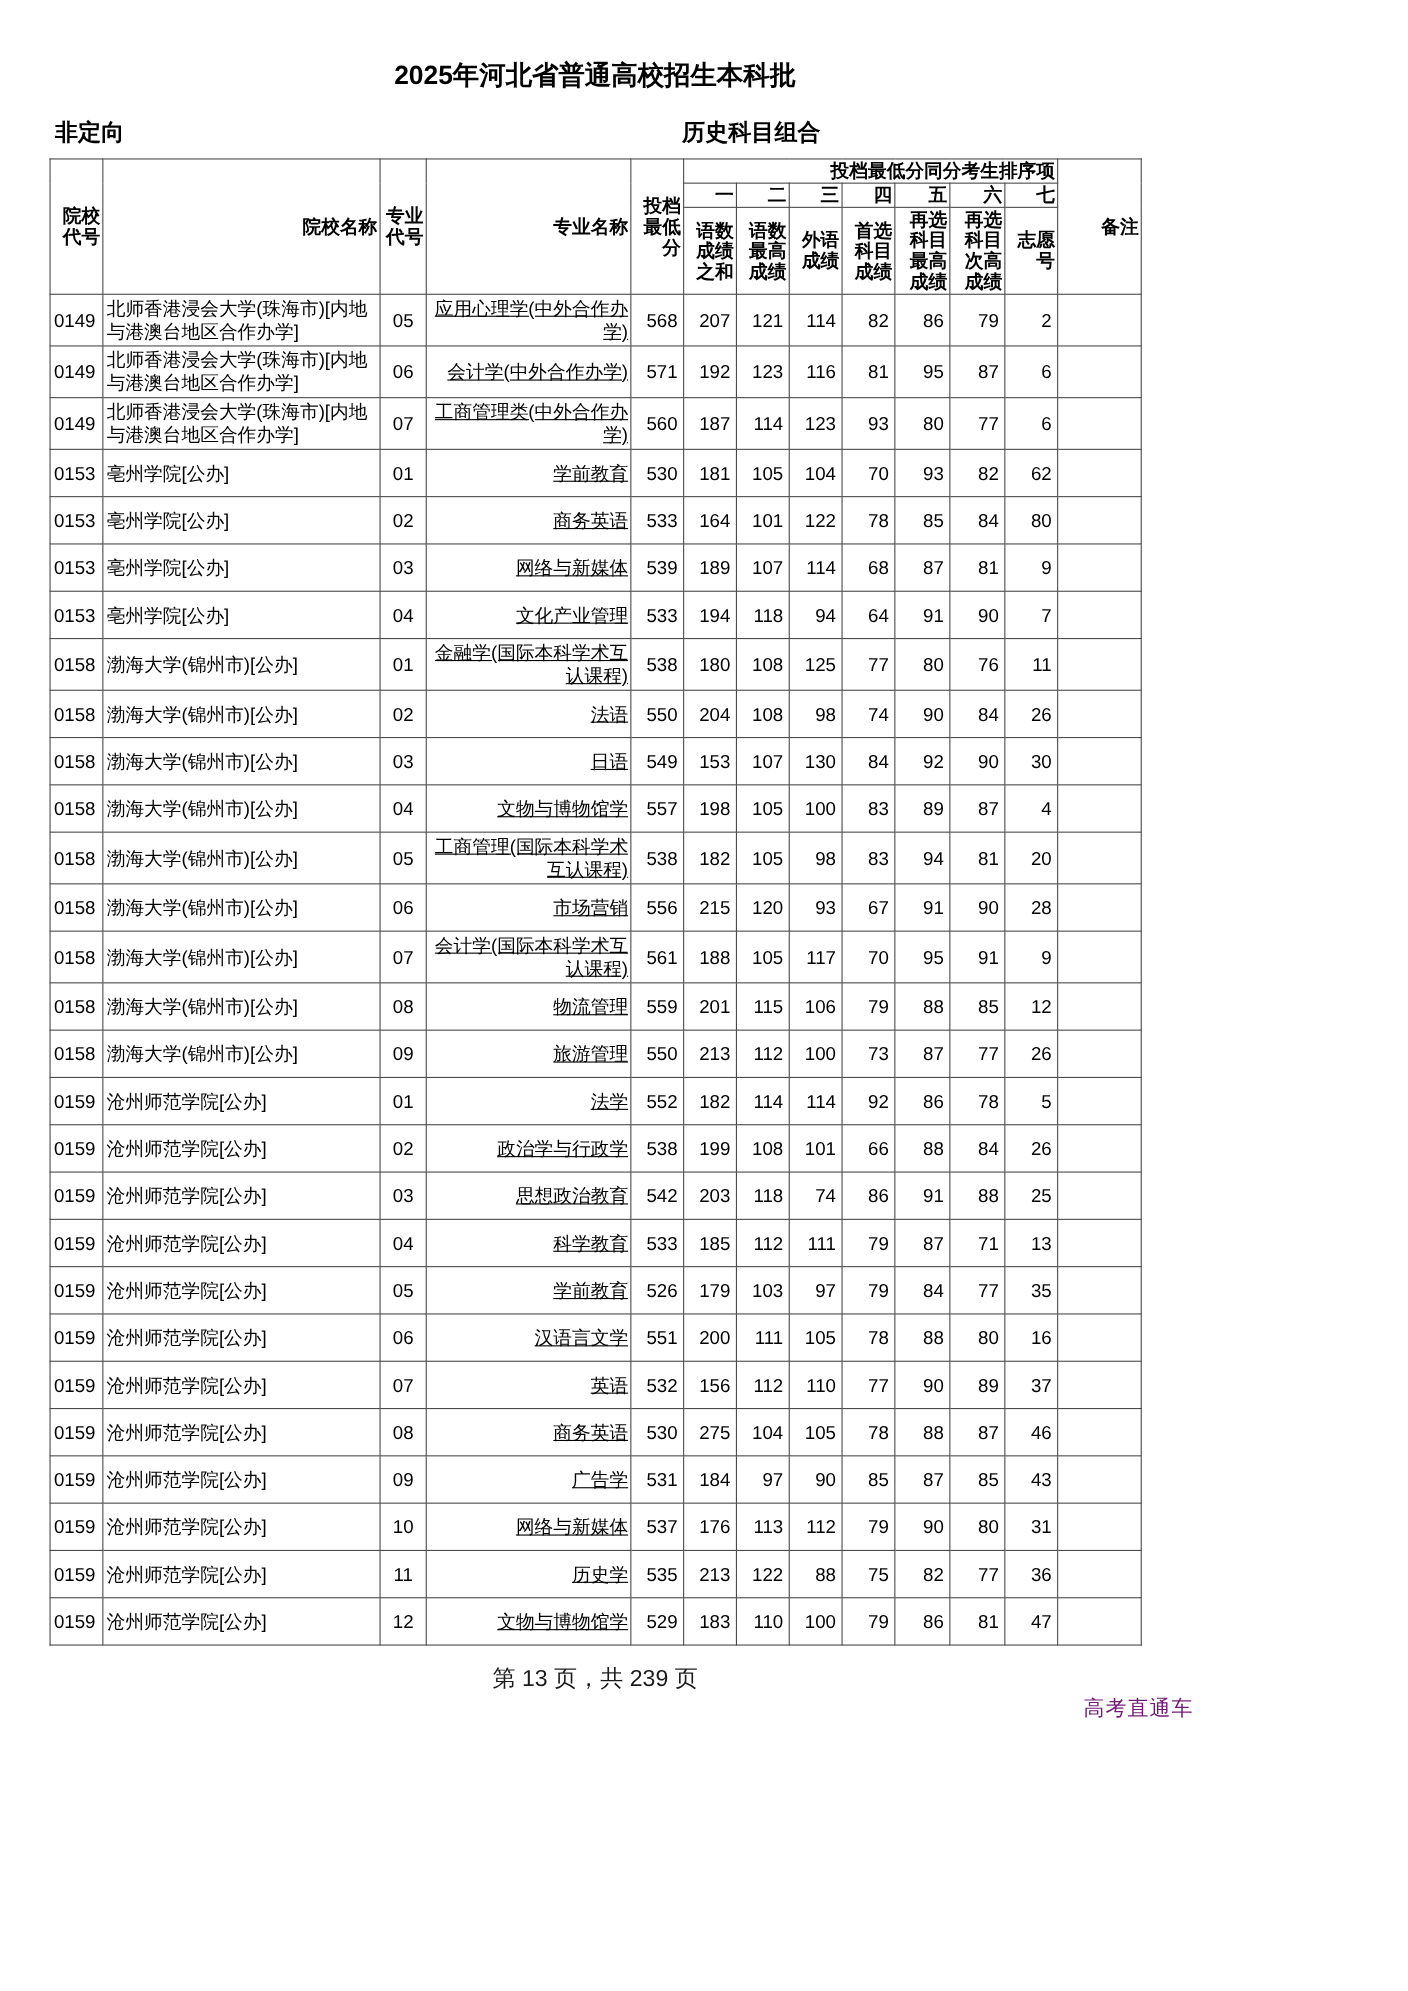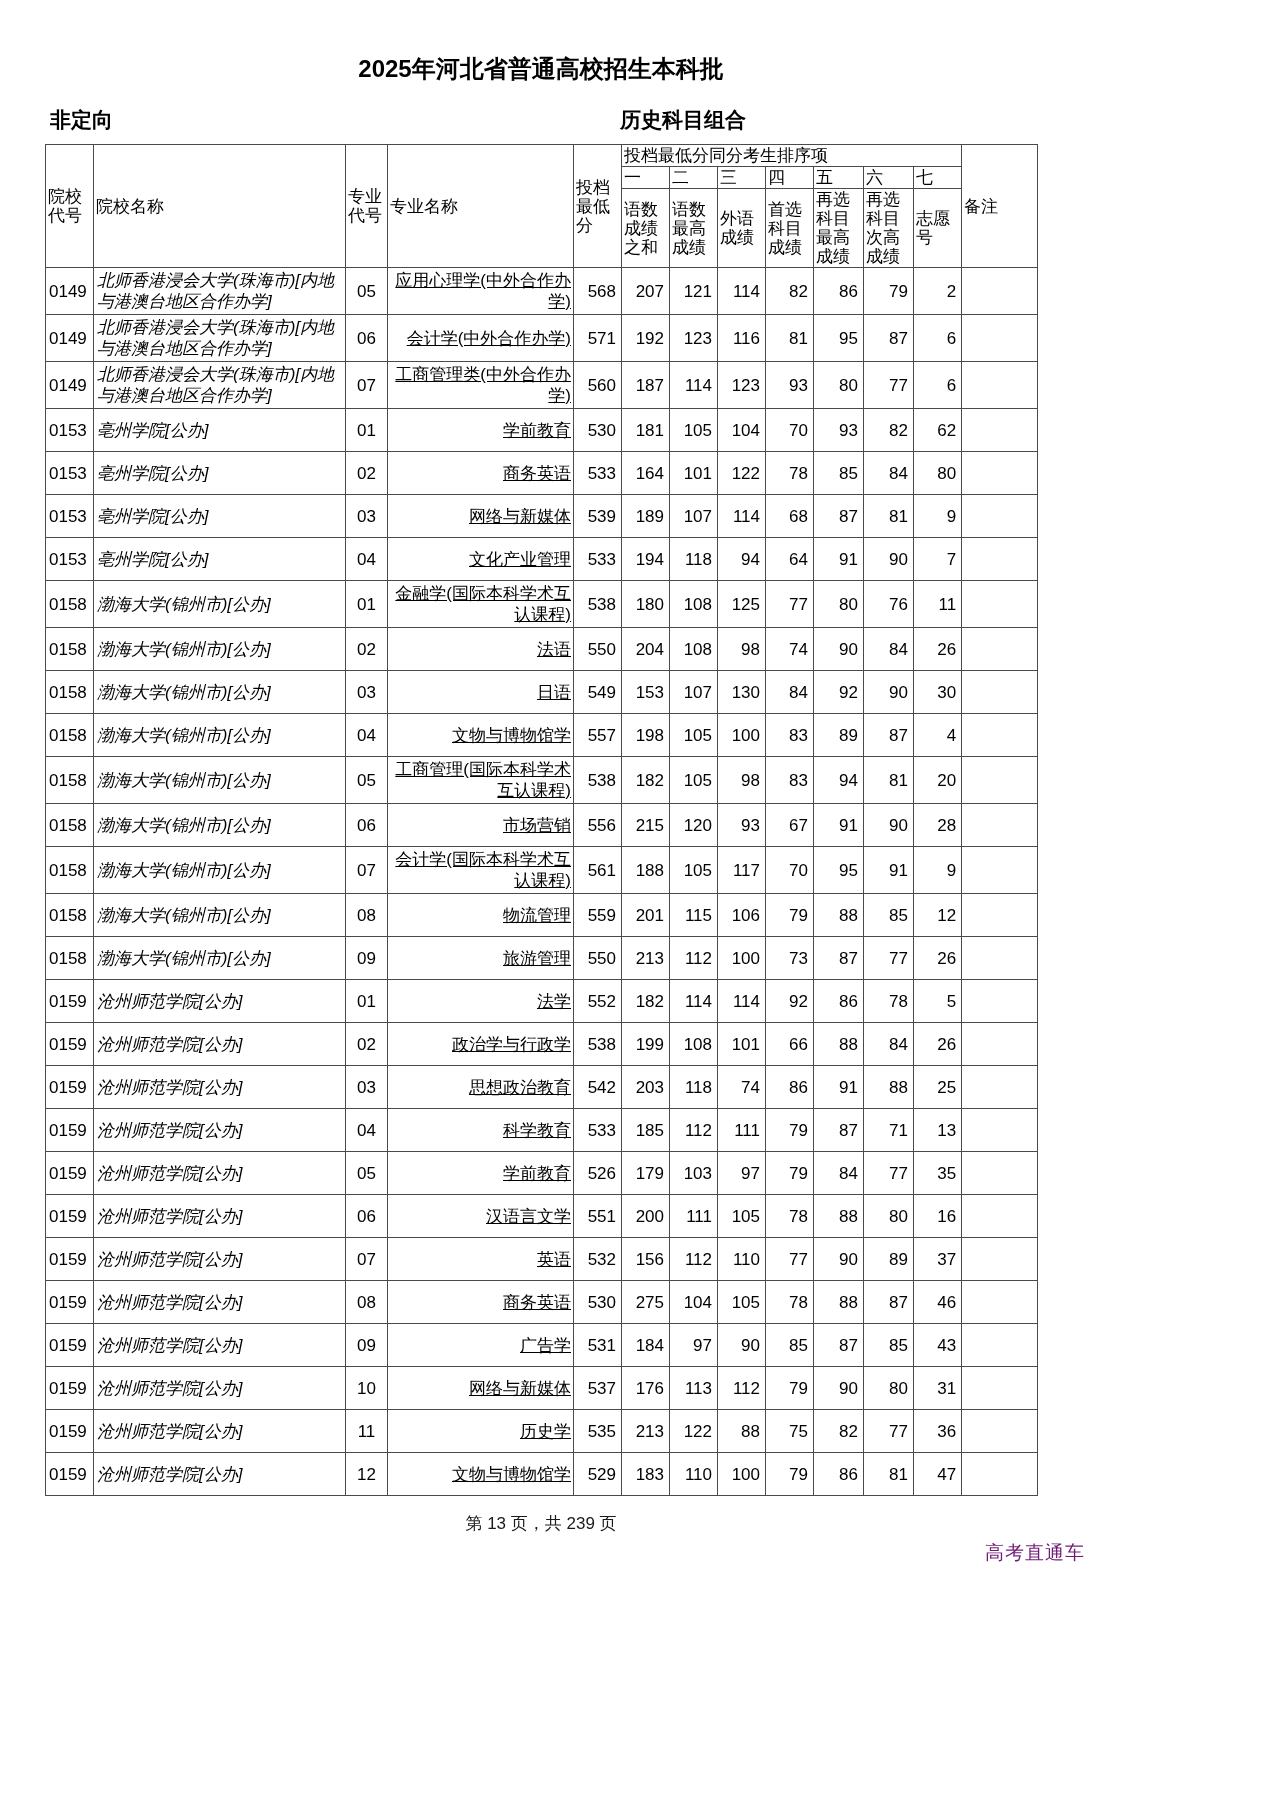--- a/index.html
+++ b/index.html
@@ -50,39 +50,39 @@
     width: 992px;
     table-layout: fixed;
   }
   table.stat-table th, table.stat-table td {
     border: 1px solid #4a4a4a;
     font-size: 17px;
     vertical-align: middle;
     overflow: hidden;
   }
   thead th {
-    font-weight: normal;
-    text-align: left;
+    font-weight: bold;
+    text-align: right;
     line-height: 19px;
     padding: 1px 2px;
   }
   .pre { white-space: pre-line; }
   .h-row1 th { height: 22px; font-size: 16px; }
   .h-row2 th { height: 22px; }
   .h-row3 th { height: 74px; font-size: 16px; }
   tbody td { height: 43px; line-height: 21px; }
   td.c-code   { text-align: left; padding: 2px 2px 2px 3px; }
-  td.c-school { text-align: left; padding: 2px 2px 2px 3px; word-break: break-all; font-style: italic; }
+  td.c-school { text-align: left; padding: 2px 2px 2px 3px; word-break: break-all; }
   td.c-mcode  { text-align: center; padding: 2px; }
   td.c-major  { text-align: right; padding: 2px 2px 2px 4px; word-break: break-all; text-decoration: underline; }
   td.c-num    { text-align: right; padding: 2px 5px 2px 2px; }
   td.c-remark { padding: 2px; }
   .footer {
     text-align: center;
-    font-size: 17px;
+    font-size: 21px;
     margin-top: 16px;
     color: #1a1a1a;
   }
   .watermark {
     position: absolute;
     top: 1540px;
     left: 985px;
     font-size: 19px;
     color: #701a75;
     letter-spacing: 1px;

